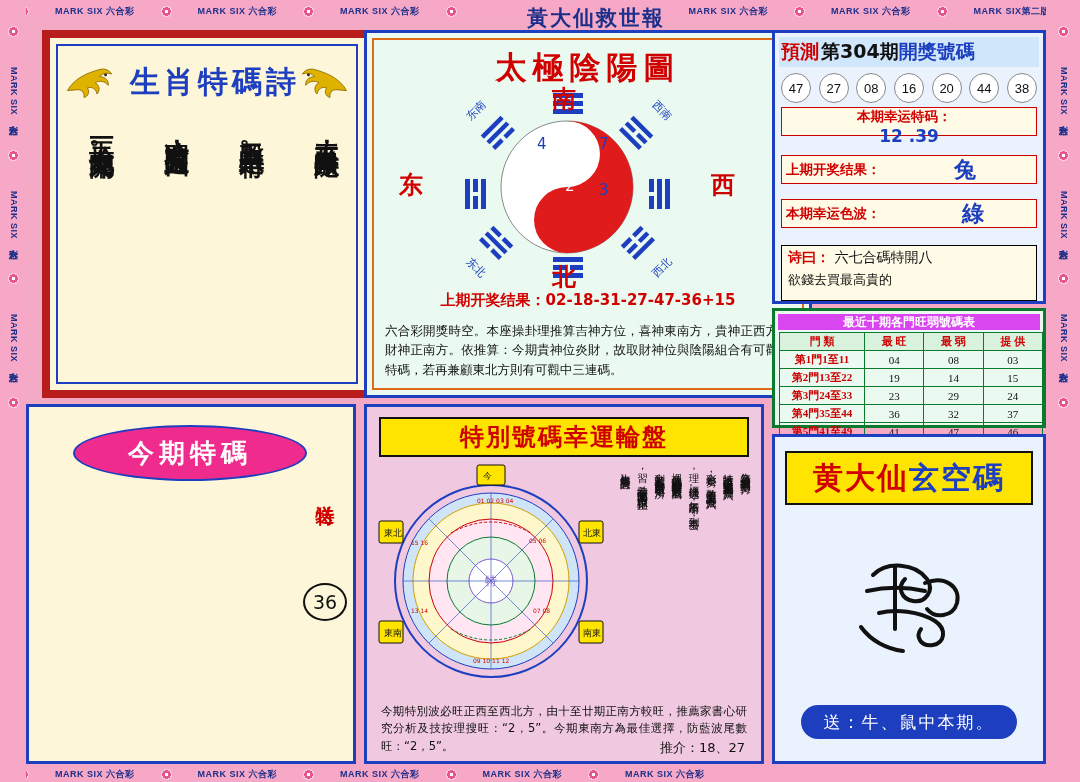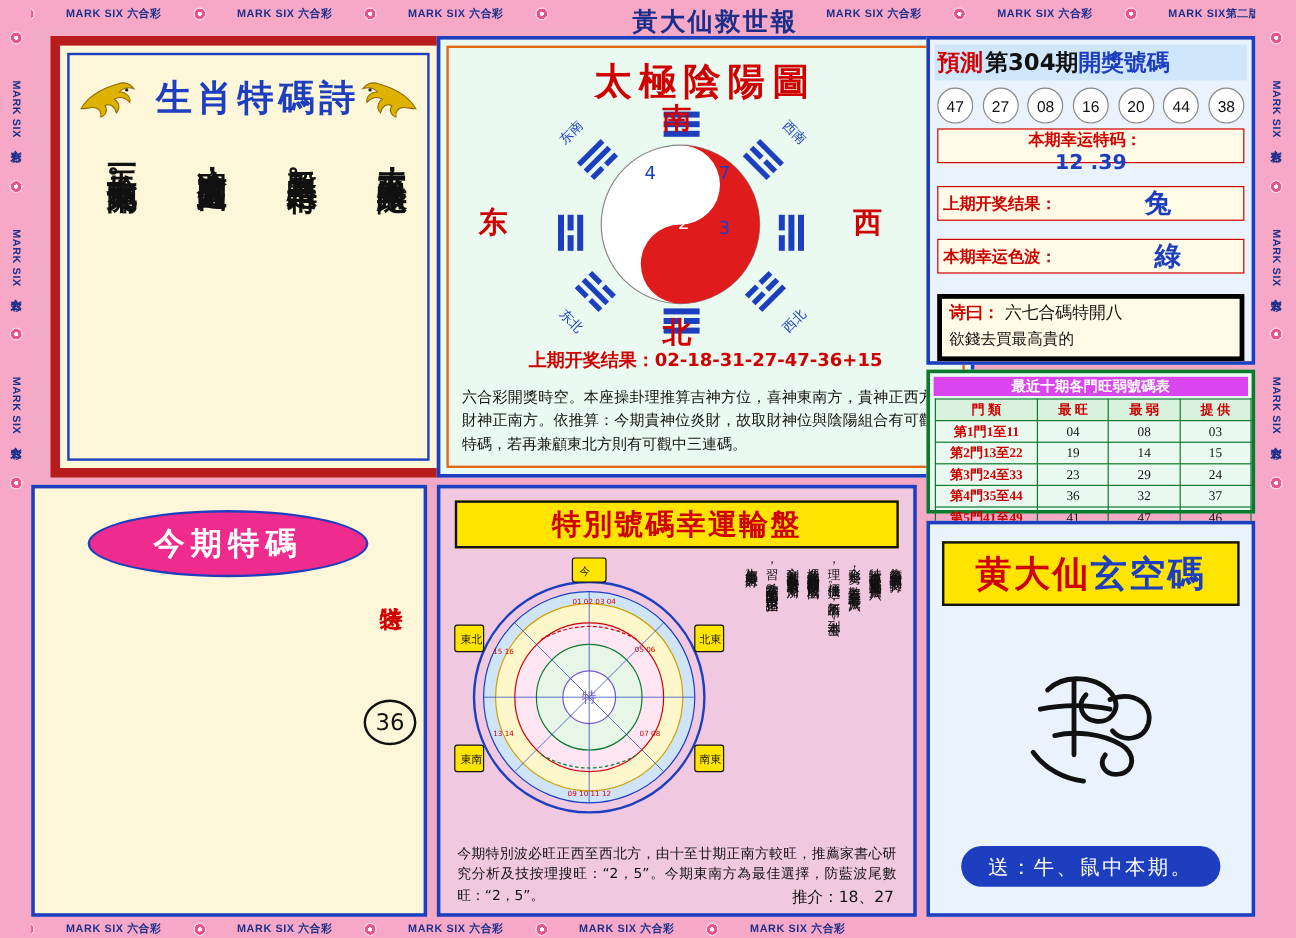--- a/index.html
+++ b/index.html
@@ -88,21 +88,21 @@
   .balls{position:absolute;left:6px;top:40px;right:6px;height:30px;display:flex;justify-content:space-between;align-items:center;}
   .ball{
     width:28px;height:28px;border-radius:50%;border:1px solid #888;background:#fff;
     display:flex;align-items:center;justify-content:center;font-size:13px;color:#111;
     font-family:"Liberation Sans",sans-serif;
   }
   .rowC{position:absolute;left:6px;right:6px;height:27px;border:1px solid #c00;display:flex;align-items:center;background:#fffbe6;}
   .rowC .lbl{width:108px;font-size:13.5px;font-weight:bold;color:#d00000;padding-left:4px;font-family:"DejaVu Sans",serif;}
   .rowC .val{flex:1;text-align:center;font-size:17px;font-weight:bold;color:#1d3fbf;font-family:"DejaVu Sans",serif;}
   .rowC .val.big{font-size:22px;}
-  .poemC{position:absolute;left:6px;right:6px;top:212px;height:56px;border:4px solid #000000;background:#fffbe6;padding:3px 6px;box-sizing:border-box;}
+  .poemC{position:absolute;left:6px;right:6px;top:212px;height:56px;border:1px solid #000000;background:#fffbe6;padding:3px 6px;box-sizing:border-box;}
   .poemC .l1{font-size:14px;color:#111;font-family:"DejaVu Sans",serif;}
   .poemC .l1 .t{color:#d00000;font-weight:bold;}
   .poemC .l2{font-size:13px;color:#111;font-family:"DejaVu Sans",serif;margin-top:4px;}
 
   
   #pD{left:746px;top:286px;width:274px;height:120px;background:#eafaf0;border:3px solid #0a7a2f;}
   .dTitle{
     position:absolute;left:3px;right:3px;top:3px;height:16px;background:#d946ef;color:#fff;
     font-size:12px;font-weight:bold;text-align:center;line-height:16px;font-family:"DejaVu Sans",serif;
   }

